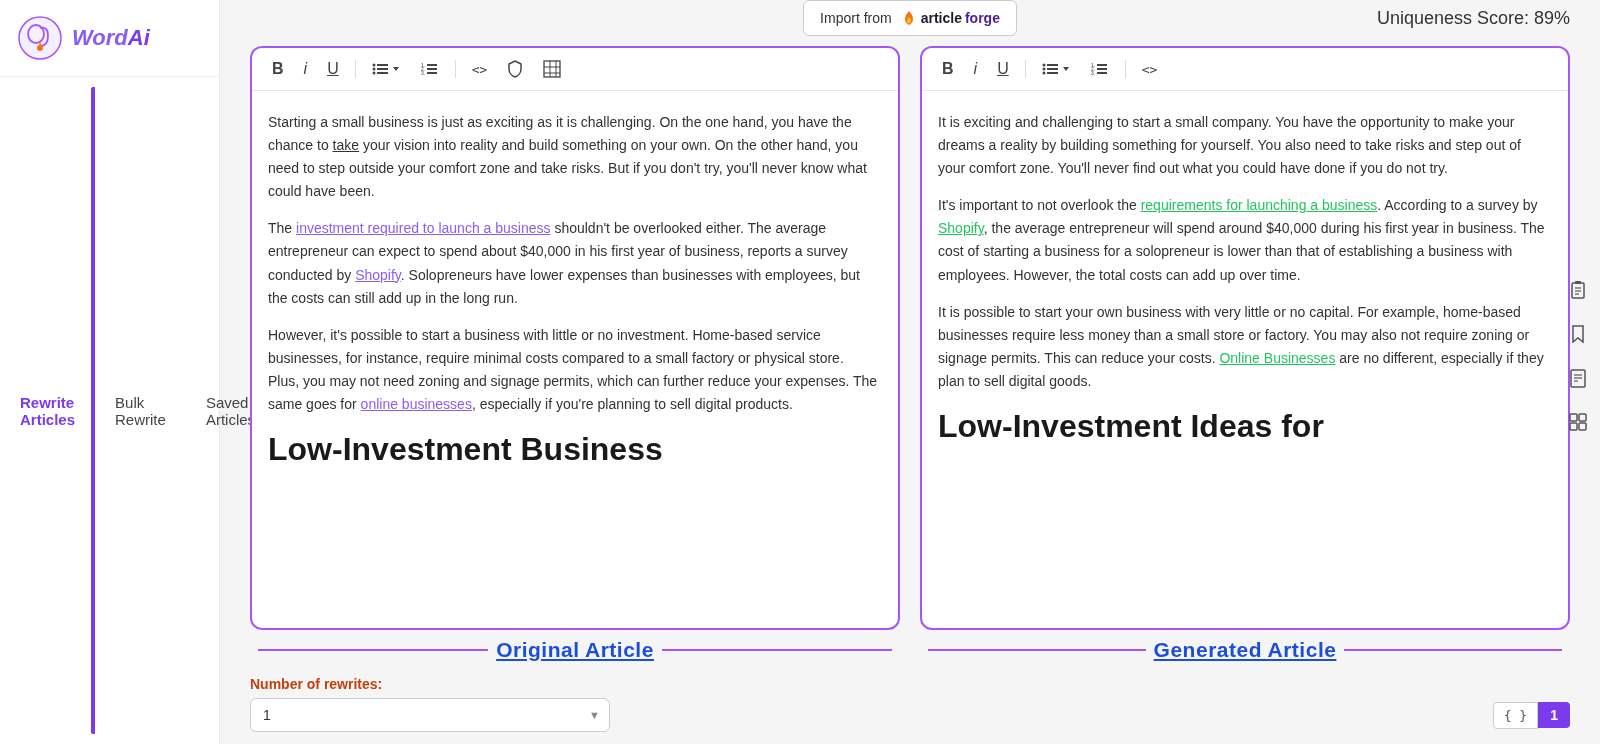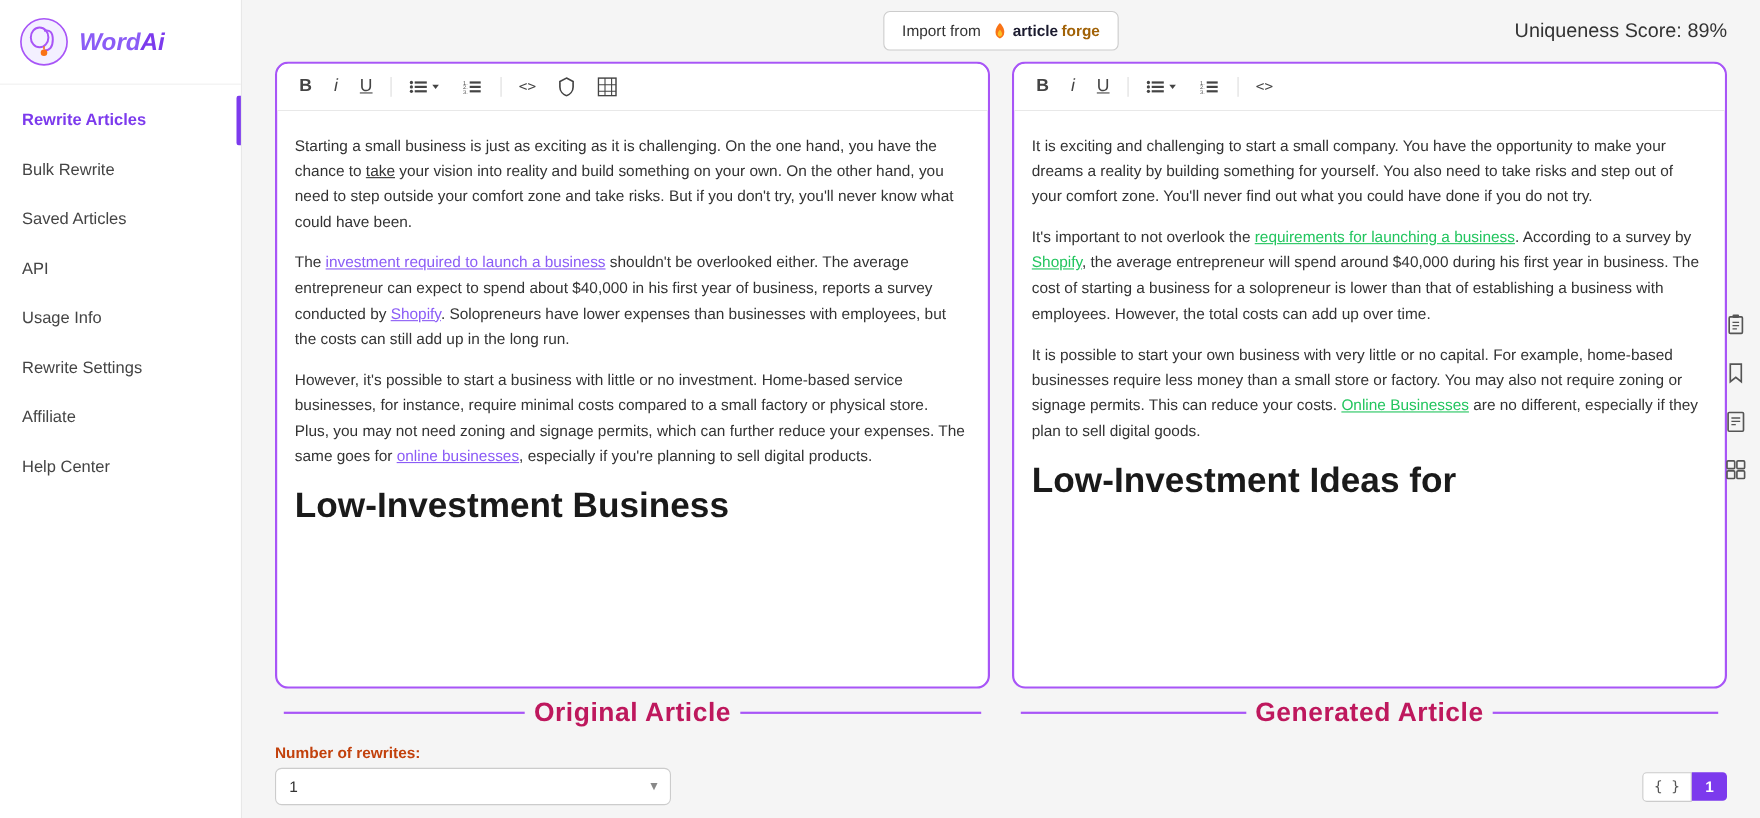--- a/index.html
+++ b/index.html
@@ -28,21 +28,20 @@
       height: 44px;
     }
     .logo-text {
       font-size: 22px;
       font-weight: 700;
       color: #222;
     }
     .logo-text span { color: #8b5cf6; }
     .nav-items {
       display: flex;
-      flex-direction: column;
       padding: 10px 0;
       flex: 1;
     }
     .nav-item {
       padding: 14px 20px;
       font-size: 15px;
       color: #444;
       cursor: pointer;
       display: flex;
       align-items: center;
@@ -72,21 +71,21 @@
       flex-direction: column;
       overflow: hidden;
       background: #f5f5f5;
     }
 
     
     .topbar {
       display: flex;
       align-items: center;
       justify-content: flex-start;
-      padding: 10px 30px 10px 30px;
+      padding: 0 30px 10px 30px;
       background: #f5f5f5;
     }
     .import-btn {
       display: flex;
       align-items: center;
       gap: 8px;
       border: 1.5px solid #ccc;
       border-radius: 6px;
       padding: 8px 16px;
       background: #fff;
@@ -94,21 +93,21 @@
       font-size: 14px;
       color: #333;
     }
     .import-btn .af-logo {
       display: flex;
       align-items: center;
       gap: 3px;
       font-weight: 700;
       font-size: 14px;
     }
-    .af-logo .af-orange { color: #a16207; }
+    .af-logo .af-orange { color: #4c1d95; }
     .af-logo .af-dark { color: #1a1a2e; }
     .uniqueness-score {
       font-size: 18px;
       color: #333;
       font-weight: 500;
     }
 
     
     .editors-row {
       display: flex;
@@ -184,24 +183,25 @@
       line-height: 1.2;
       margin-top: 10px;
     }
 
     .label-bar {
       display: flex;
       justify-content: center;
       padding: 8px 0 4px;
     }
     .article-label {
-      font-size: 24px;
+      font-size: 21px;
       font-weight: 800;
-      color: #be185d;
+      color: #1d4ed8;
       letter-spacing: 0.5px;
+      text-decoration: underline;
     }
     .label-line {
       flex: 1;
       height: 2px;
       background: #a855f7;
       align-self: center;
       margin: 0 8px;
     }
 
     

